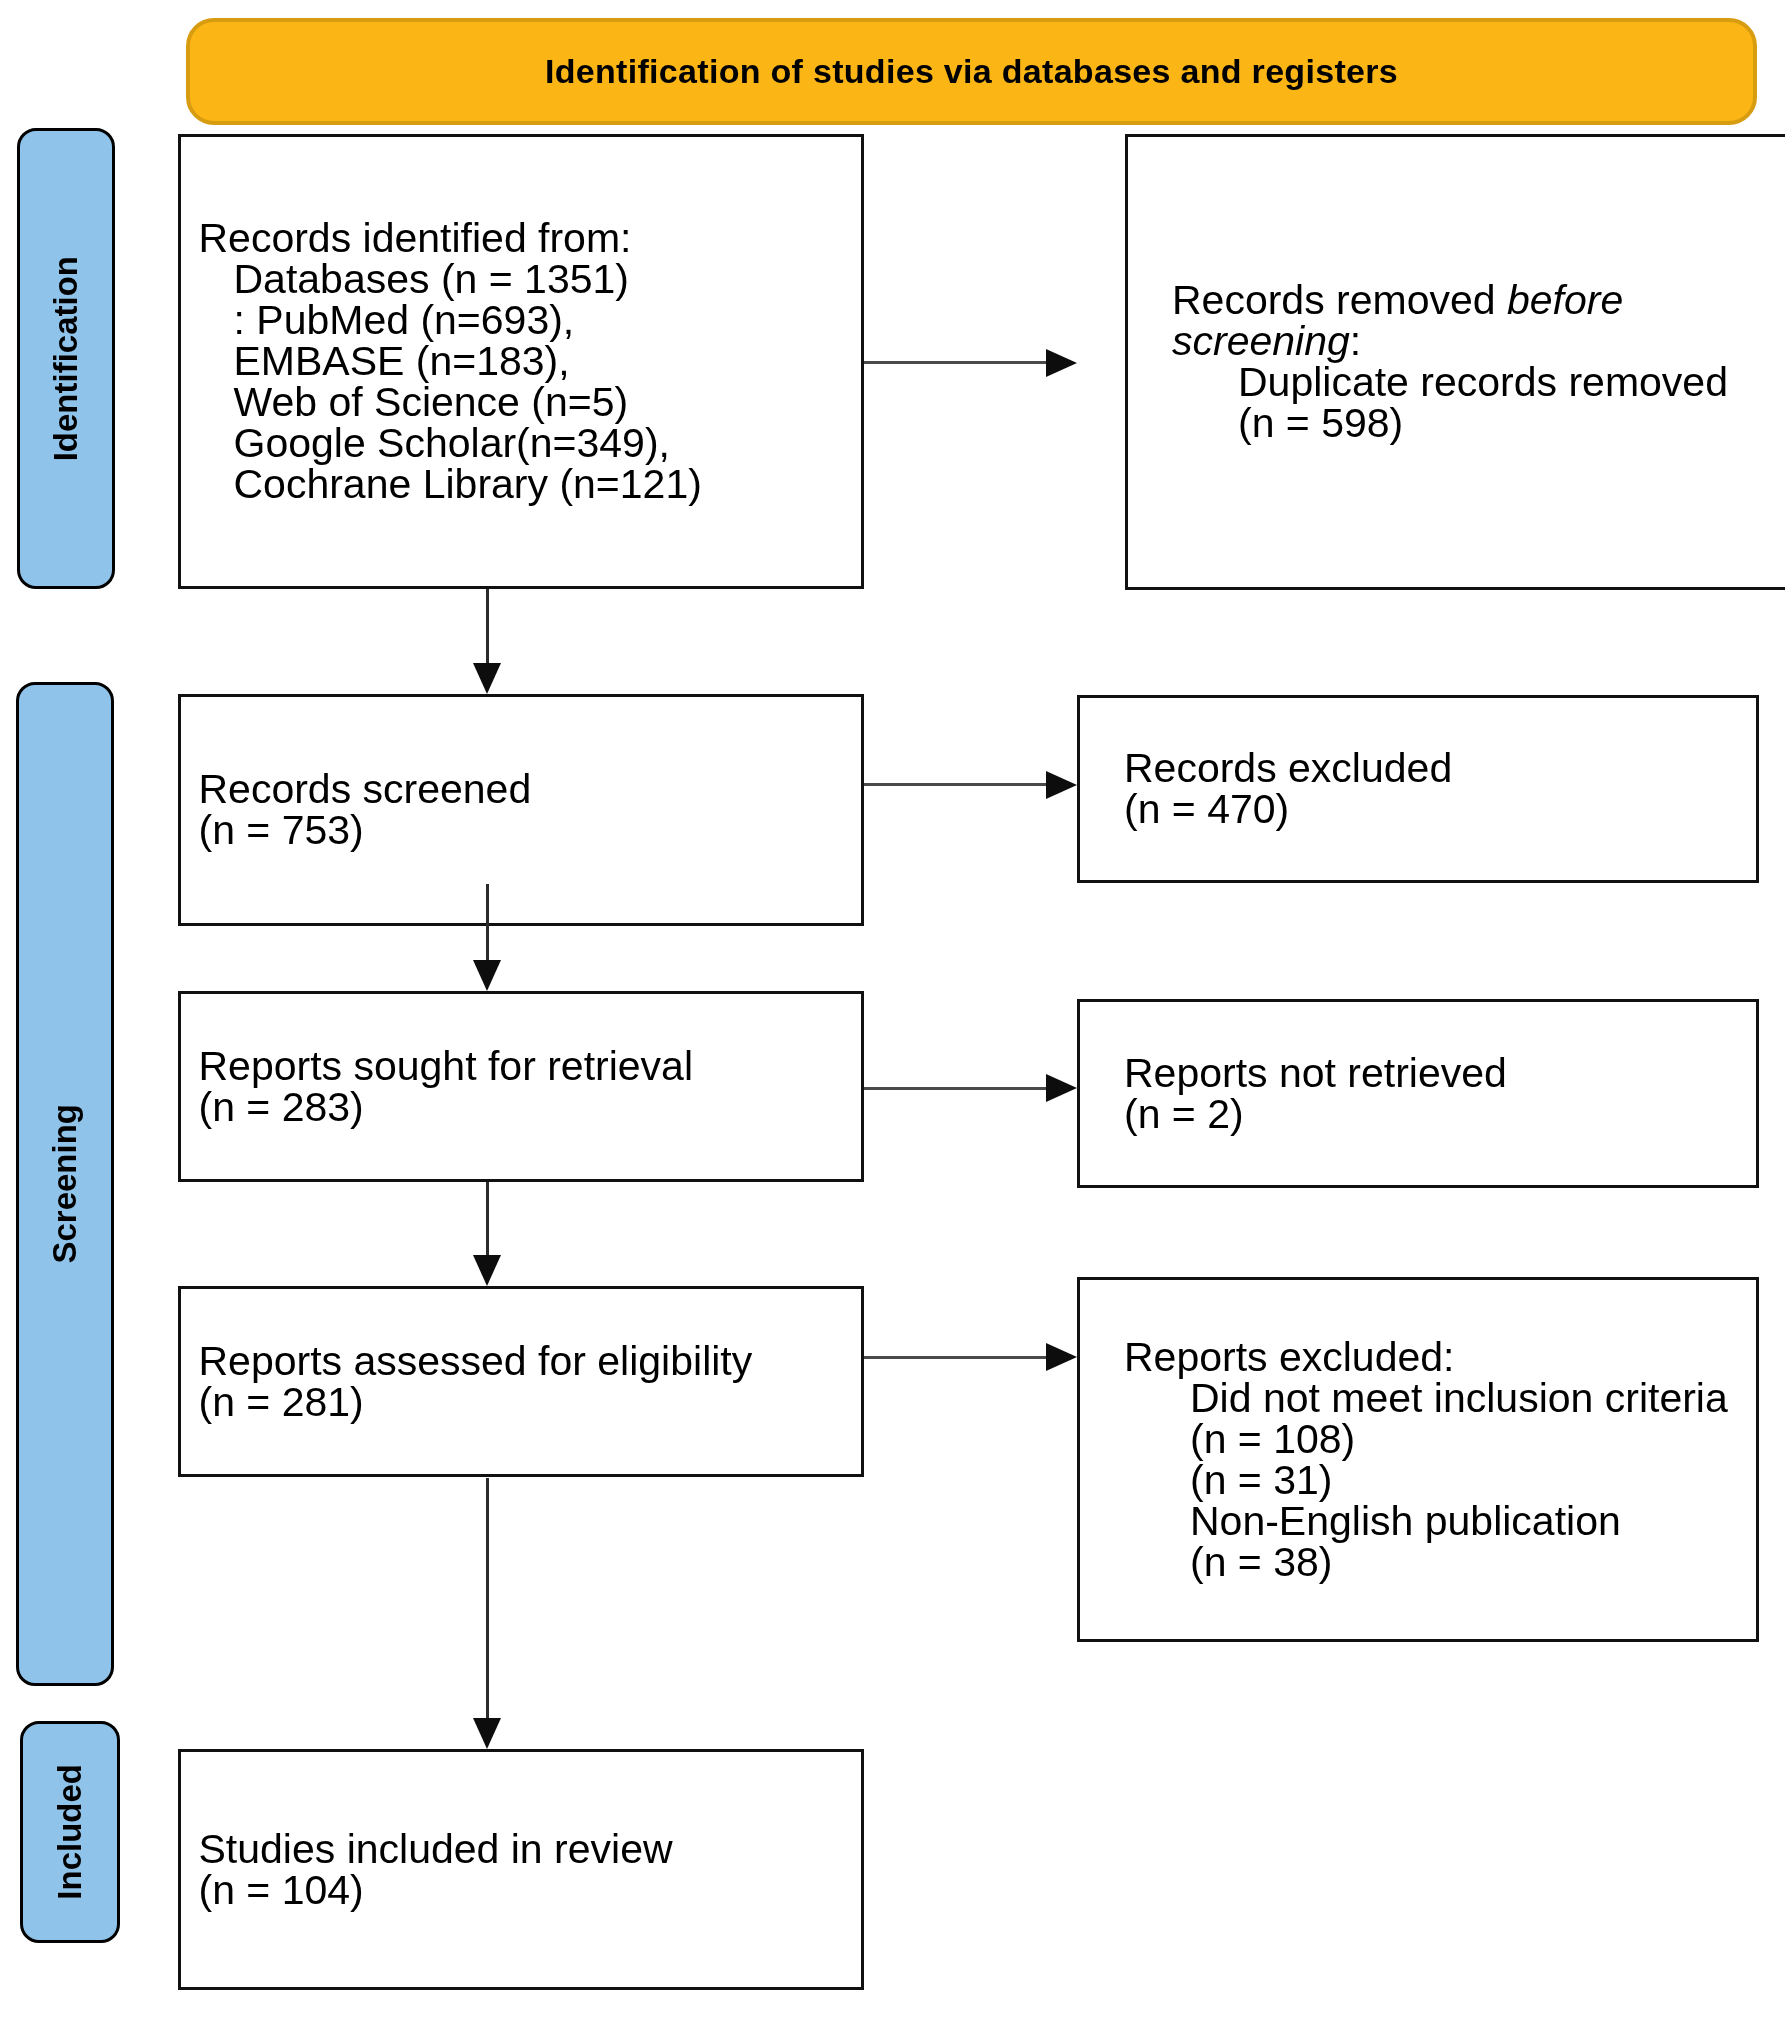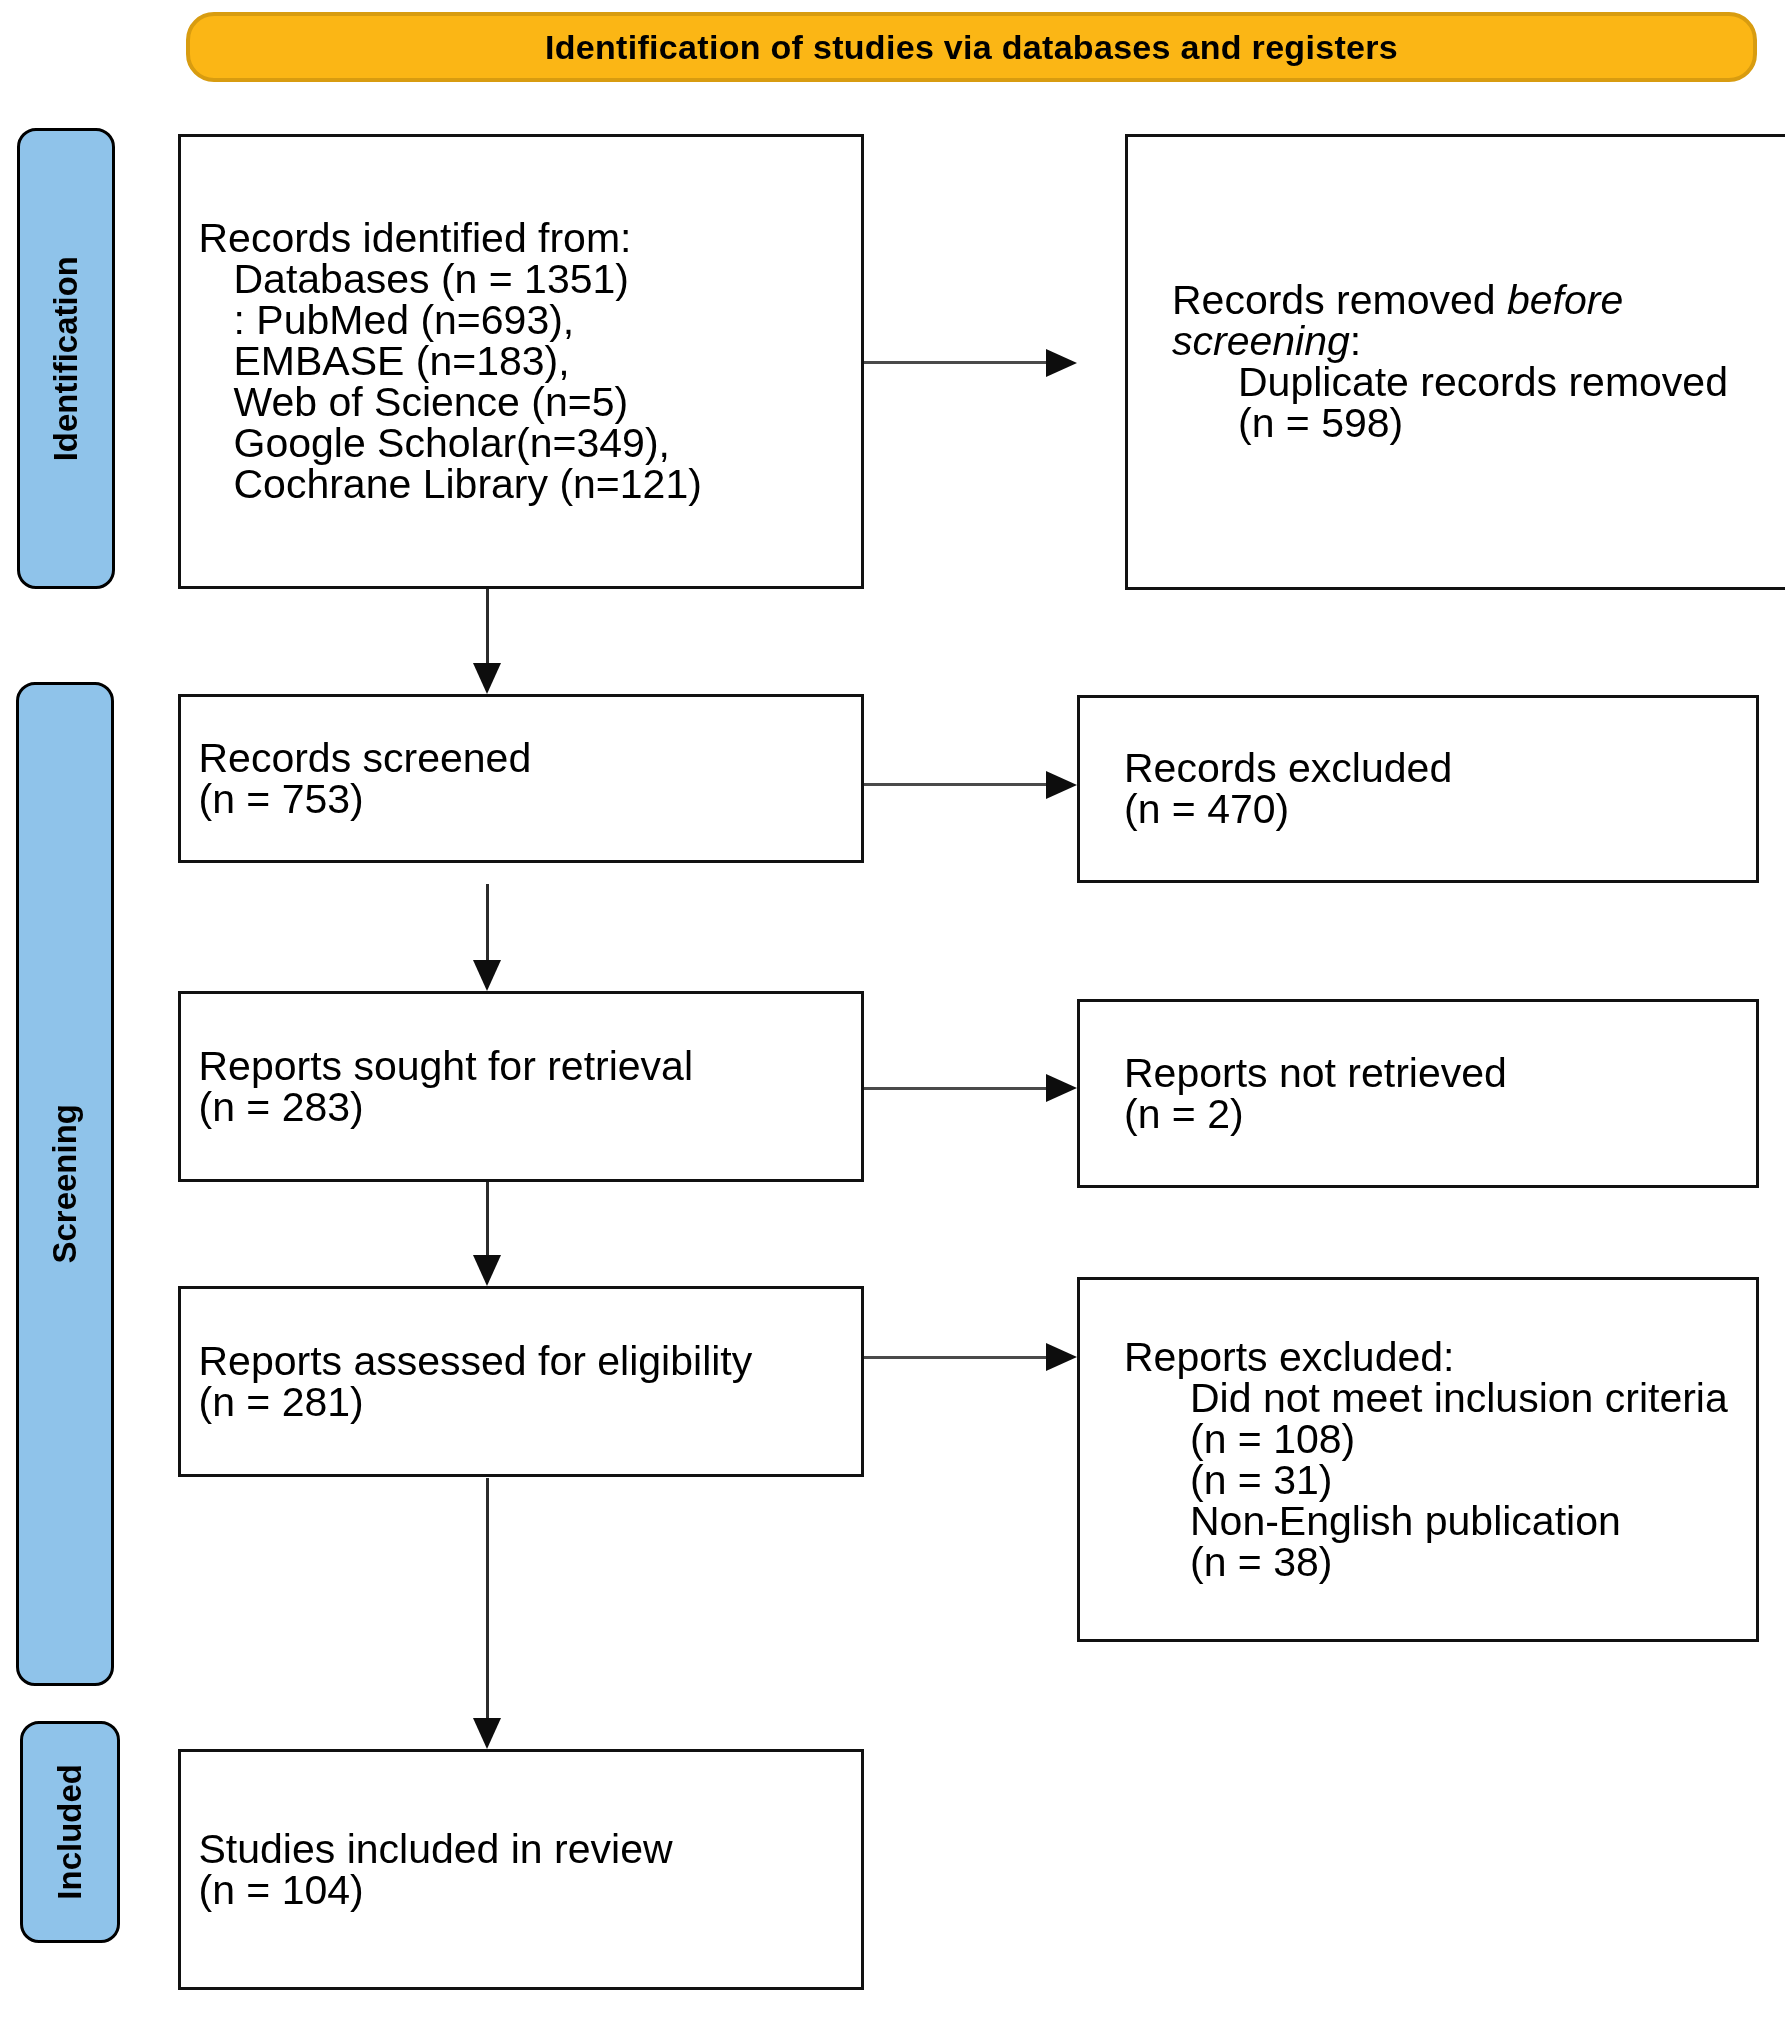--- a/index.html
+++ b/index.html
@@ -12,22 +12,22 @@
     width: 1786px;
     height: 2035px;
     background: #ffffff;
     font-family: "Liberation Sans", "DejaVu Sans", sans-serif;
     color: #000000;
   }
 
   
   .banner {
     position: absolute;
-    left: 186px; top: 12px;
-    width: 1571px; height: 70px;
+    left: 186px; top: 18px;
+    width: 1571px; height: 107px;
     background: #FBB615;
     border: 4.4px solid #D89C10;
     border-radius: 28px;
     box-sizing: border-box;
     display: flex;
     align-items: center;
     justify-content: center;
   }
   .banner span {
     font-size: 34px;
@@ -68,21 +68,21 @@
     justify-content: center;
     font-size: 41px;
     line-height: 41px;
   }
   .box .line { white-space: nowrap; }
   .col-left  { left: 178px;  width: 686px; padding-left: 17.5px;  padding-right: 6.3px; }
   .col-right { left: 1077px; width: 682px; padding-left: 44px;  padding-right: 6.3px; }
 
   .box-records-identified { top: 134px;  height: 455px; }
   .box-records-removed    { top: 134px;  height: 456px; margin-left: 48px; }
-  .box-records-screened   { top: 694px; height: 169px; }
+  .box-records-screened   { top: 694px; height: 232px; }
   .box-records-excluded   { top: 695px; height: 188px; }
   .box-reports-sought     { top: 991px; height: 191px; }
   .box-reports-not-retrieved { top: 999px; height: 189px; }
   .box-reports-assessed   { top: 1286px; height: 191px; }
   .box-reports-excluded   { top: 1277px; height: 365px; }
   .box-studies-included   { top: 1749px; height: 241px; }
 
   .ind1 { padding-left: 35px; }   
   .ind2 { padding-left: 66px; }  
   em { font-style: italic; }

